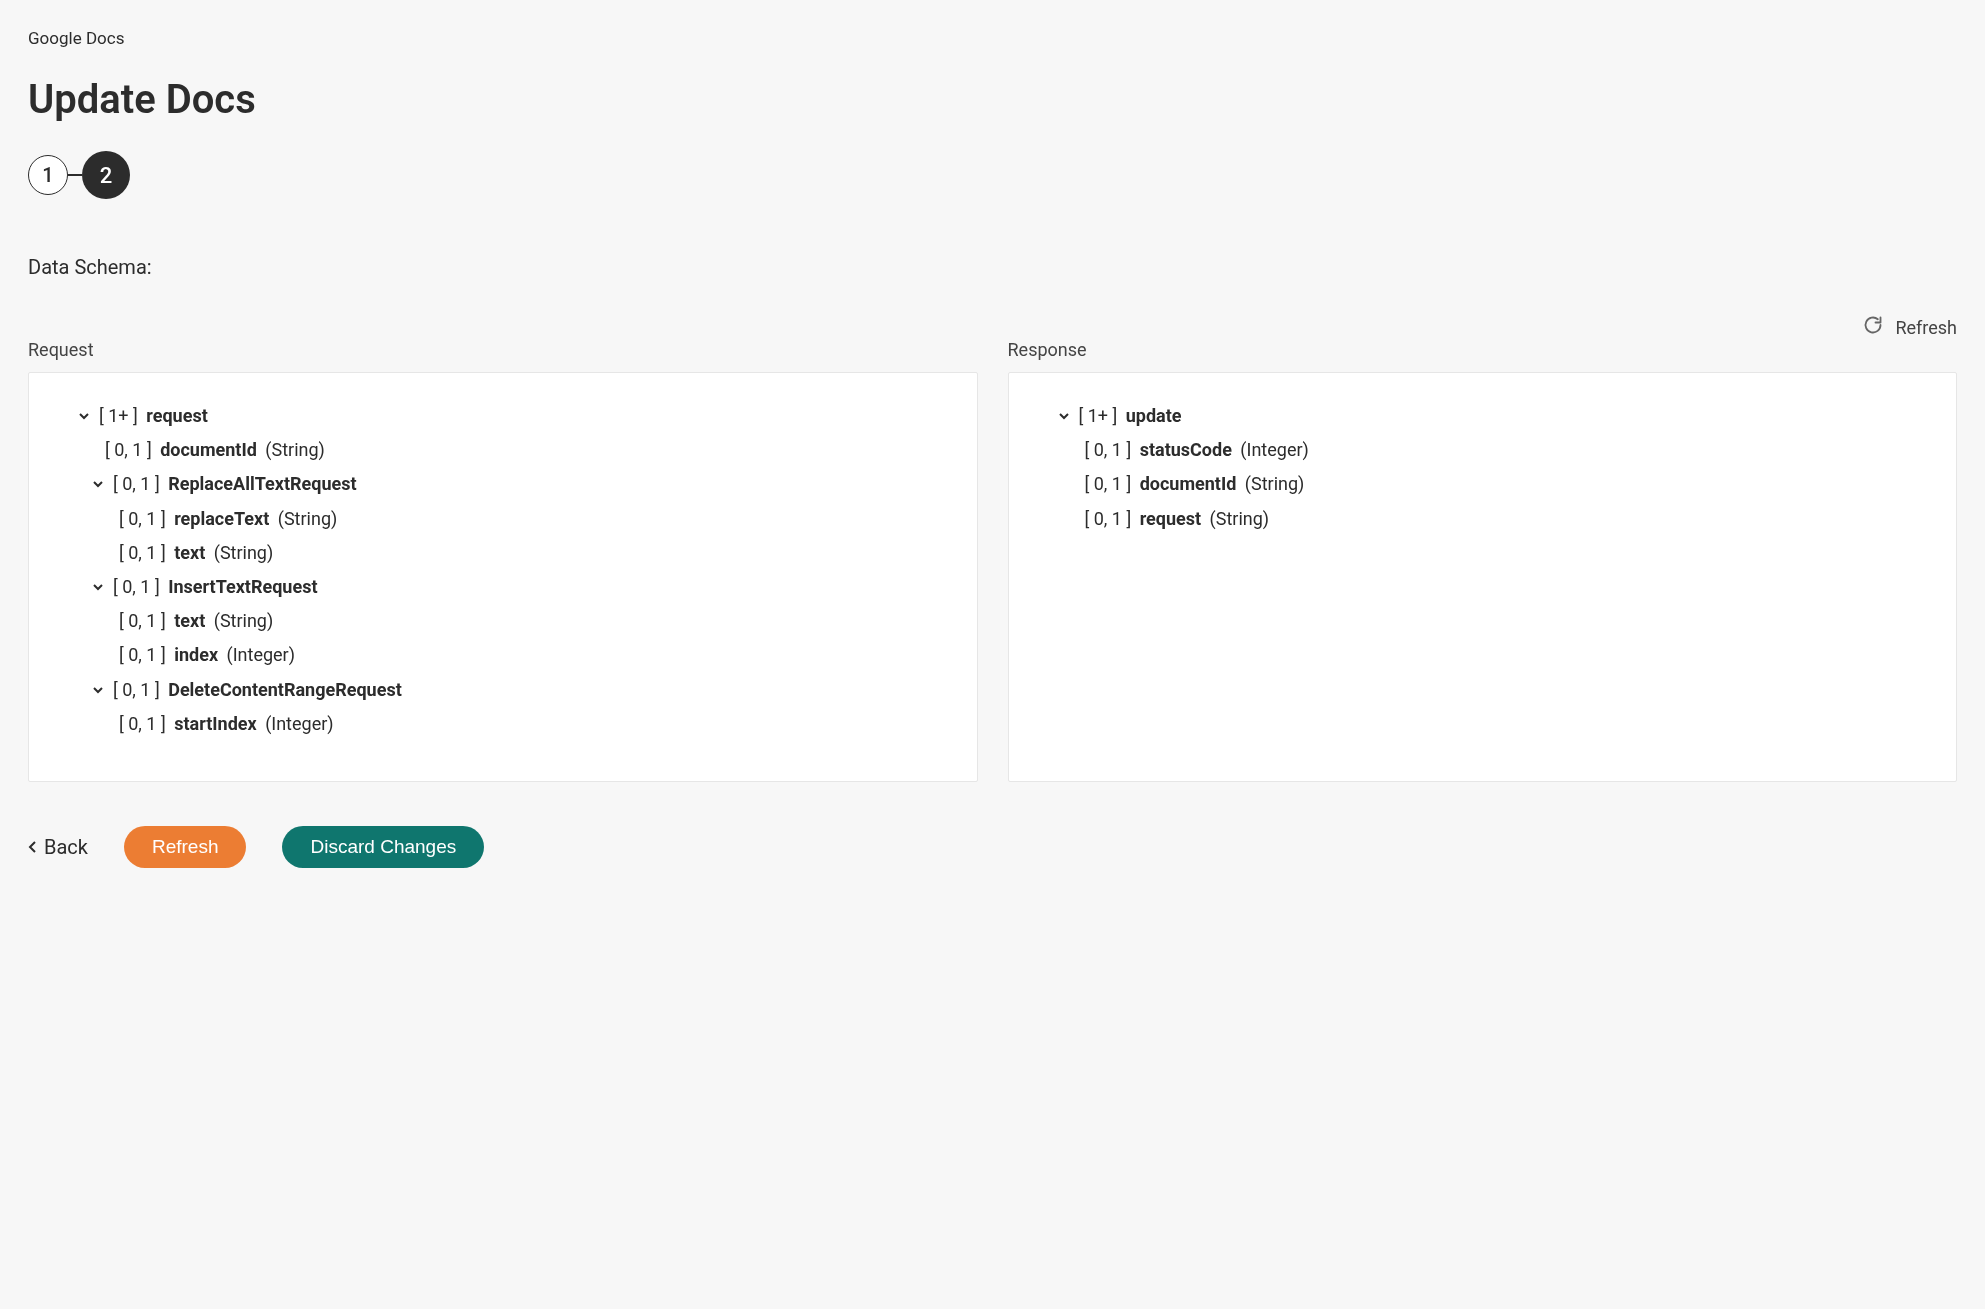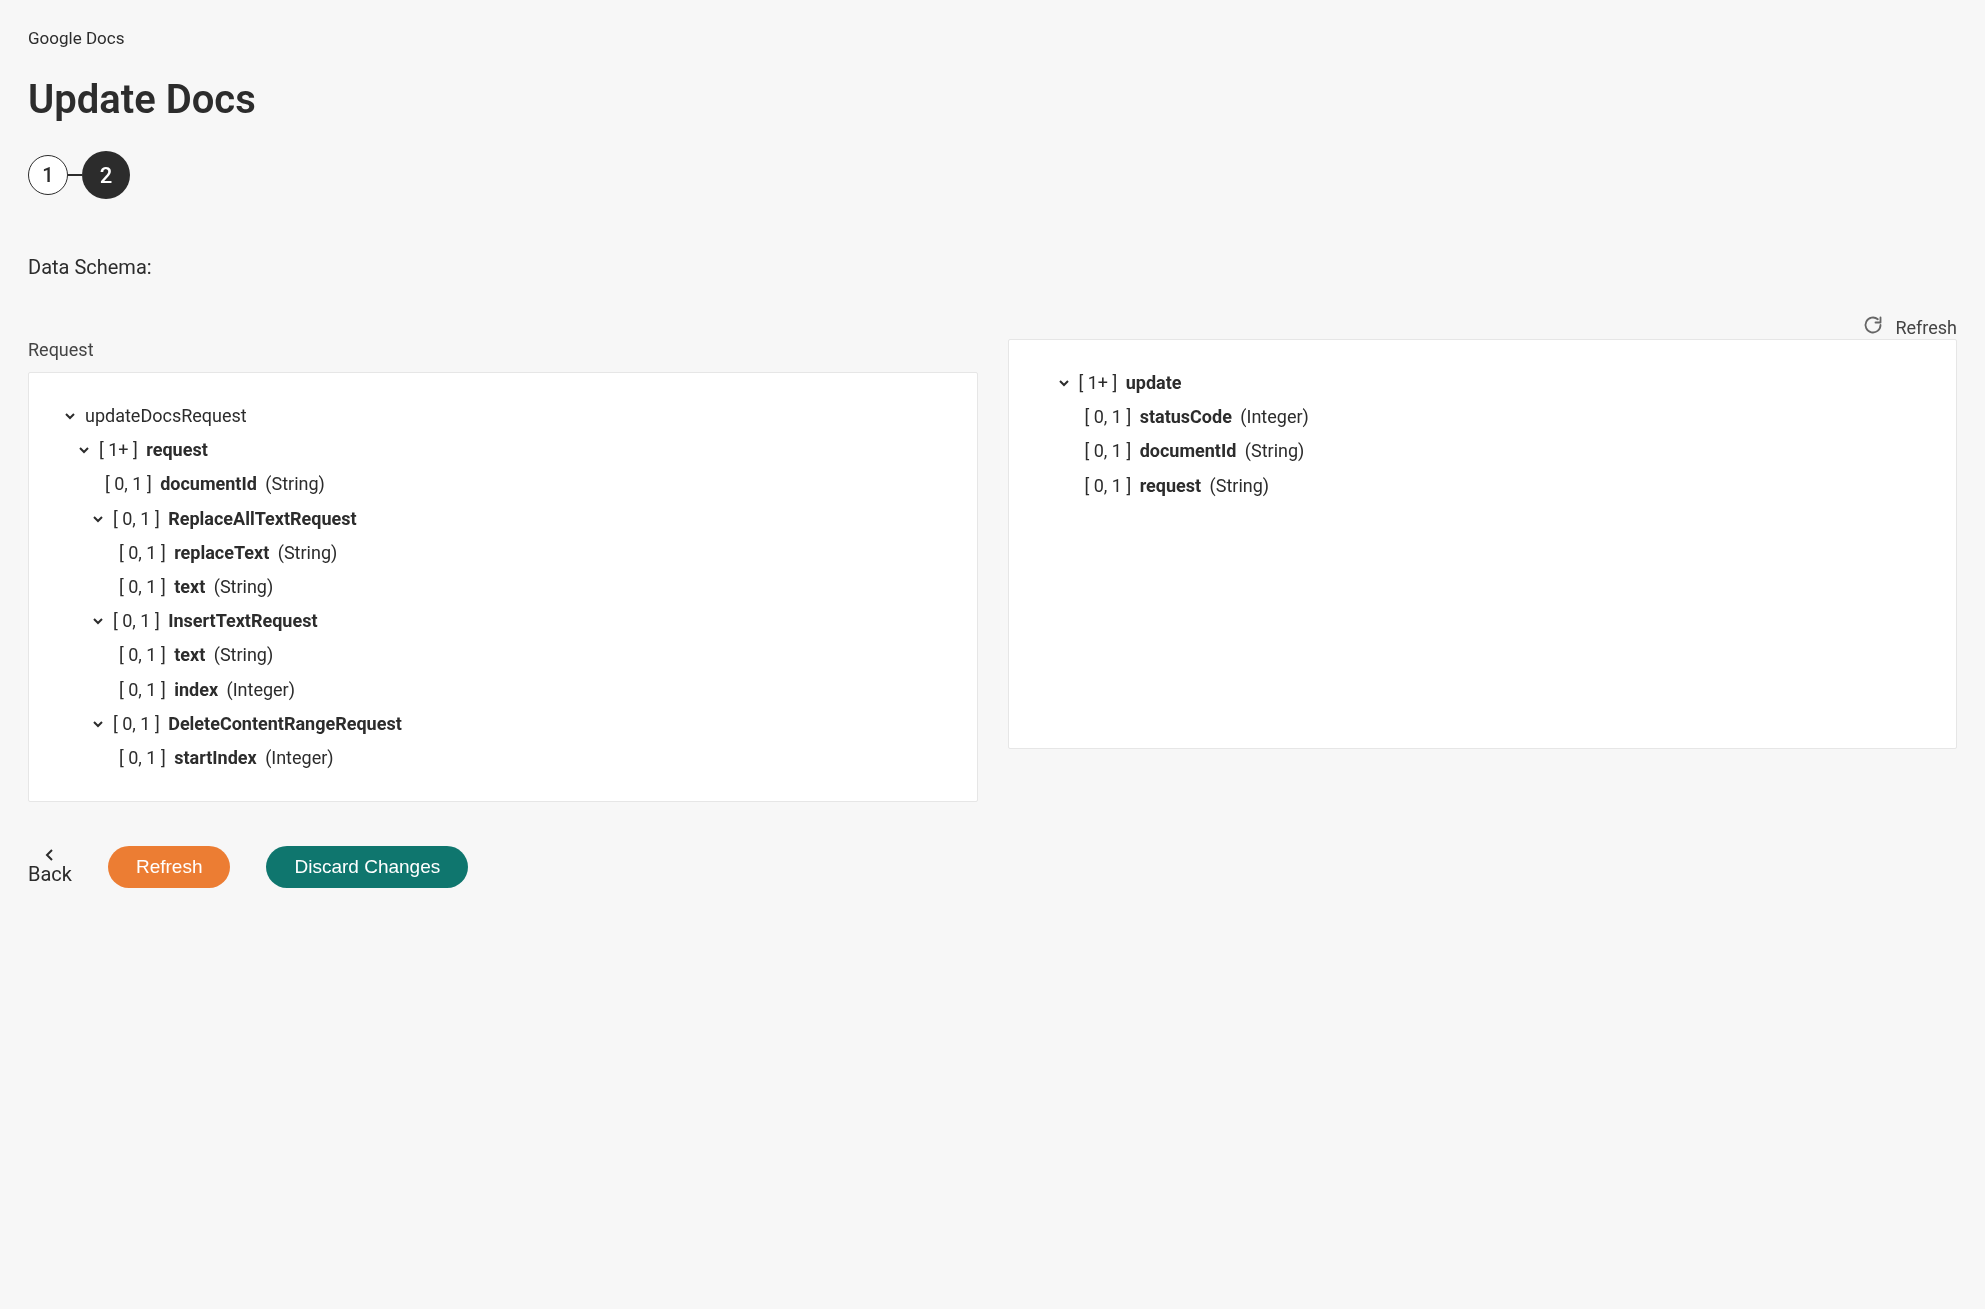--- a/index.html
+++ b/index.html
@@ -144,25 +144,24 @@
     }
     .footer {
       display: flex;
       align-items: center;
       gap: 36px;
       margin-top: 44px;
     }
     .back-link {
       display: flex;
       align-items: center;
-      gap: 0;
+      gap: 6px;
       font-size: 20px;
       color: #2c2c2c;
       cursor: pointer;
-      flex-direction: column;
     }
     .back-link svg {
       width: 10px;
       height: 14px;
       stroke: #2c2c2c;
       stroke-width: 2;
       fill: none;
     }
     .btn {
       border: none;
@@ -208,28 +207,20 @@
     </span>
     <span>Refresh</span>
   </div>
 </div>
 
 <div class="columns">
   <div class="col">
     <div class="col-header">Request</div>
     <div class="panel">
 
-      <div class="tree-row indent-0">
-        <span class="chevron">
-            <svg viewBox="0 0 12 12">
-              <polyline points="2,4 6,8 10,4"></polyline>
-            </svg>
-          </span>
-        <span>updateDocsRequest</span>
-      </div>
 
       <div class="tree-row indent-1">
         <span class="chevron">
             <svg viewBox="0 0 12 12">
               <polyline points="2,4 6,8 10,4"></polyline>
             </svg>
           </span>
         <span class="bracket">[ 1+ ]</span>&nbsp;
         <span class="fname">request</span>
       </div>
@@ -297,20 +288,21 @@
       <div class="tree-row indent-3">
         <span class="bracket">[ 0, 1 ]</span>&nbsp;
         <span class="fname">startIndex</span>
         <span class="ftype">&nbsp;</span><span class="ftype">(Integer)</span>
       </div>
 
     </div>
   </div>
 
   <div class="col">
+    <div class="col-header">Response</div>
     <div class="panel">
 
 
       <div class="tree-row indent-1">
         <span class="chevron">
             <svg viewBox="0 0 12 12">
               <polyline points="2,4 6,8 10,4"></polyline>
             </svg>
           </span>
         <span class="bracket">[ 1+ ]</span>&nbsp;

